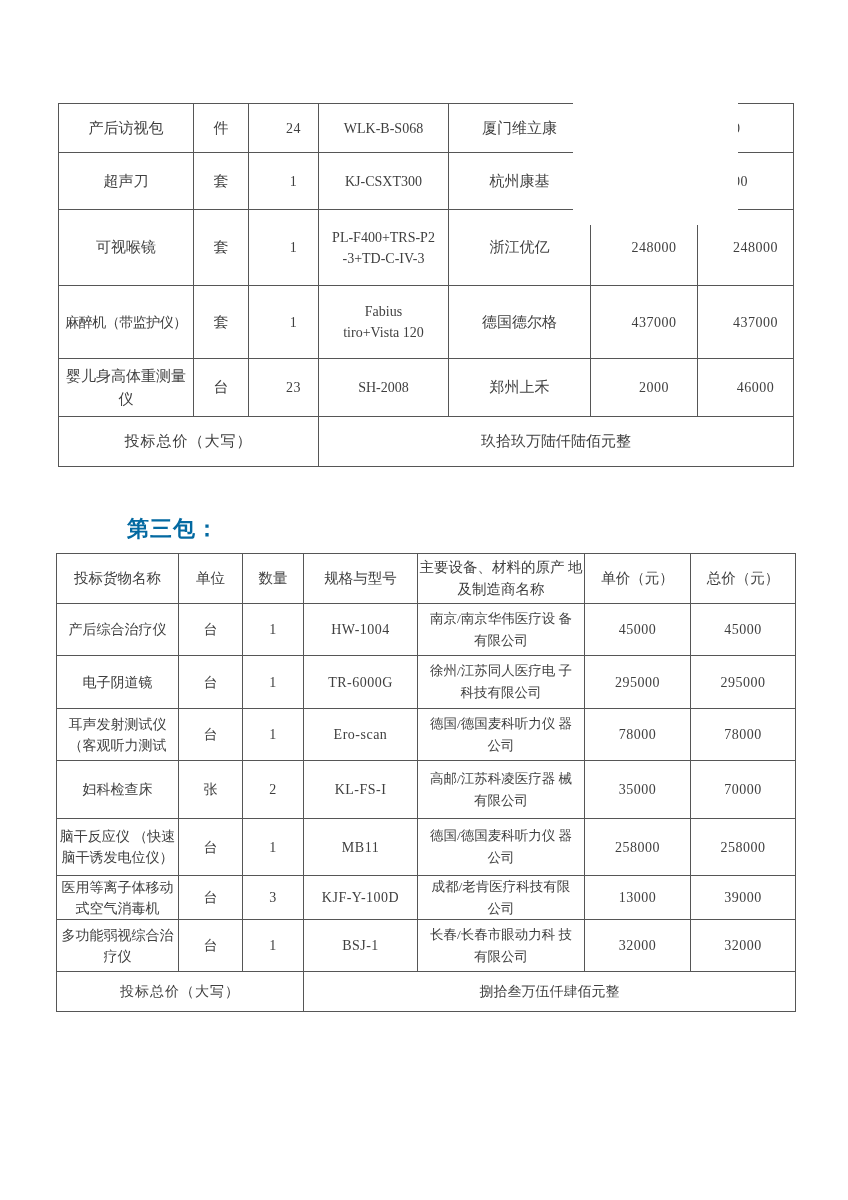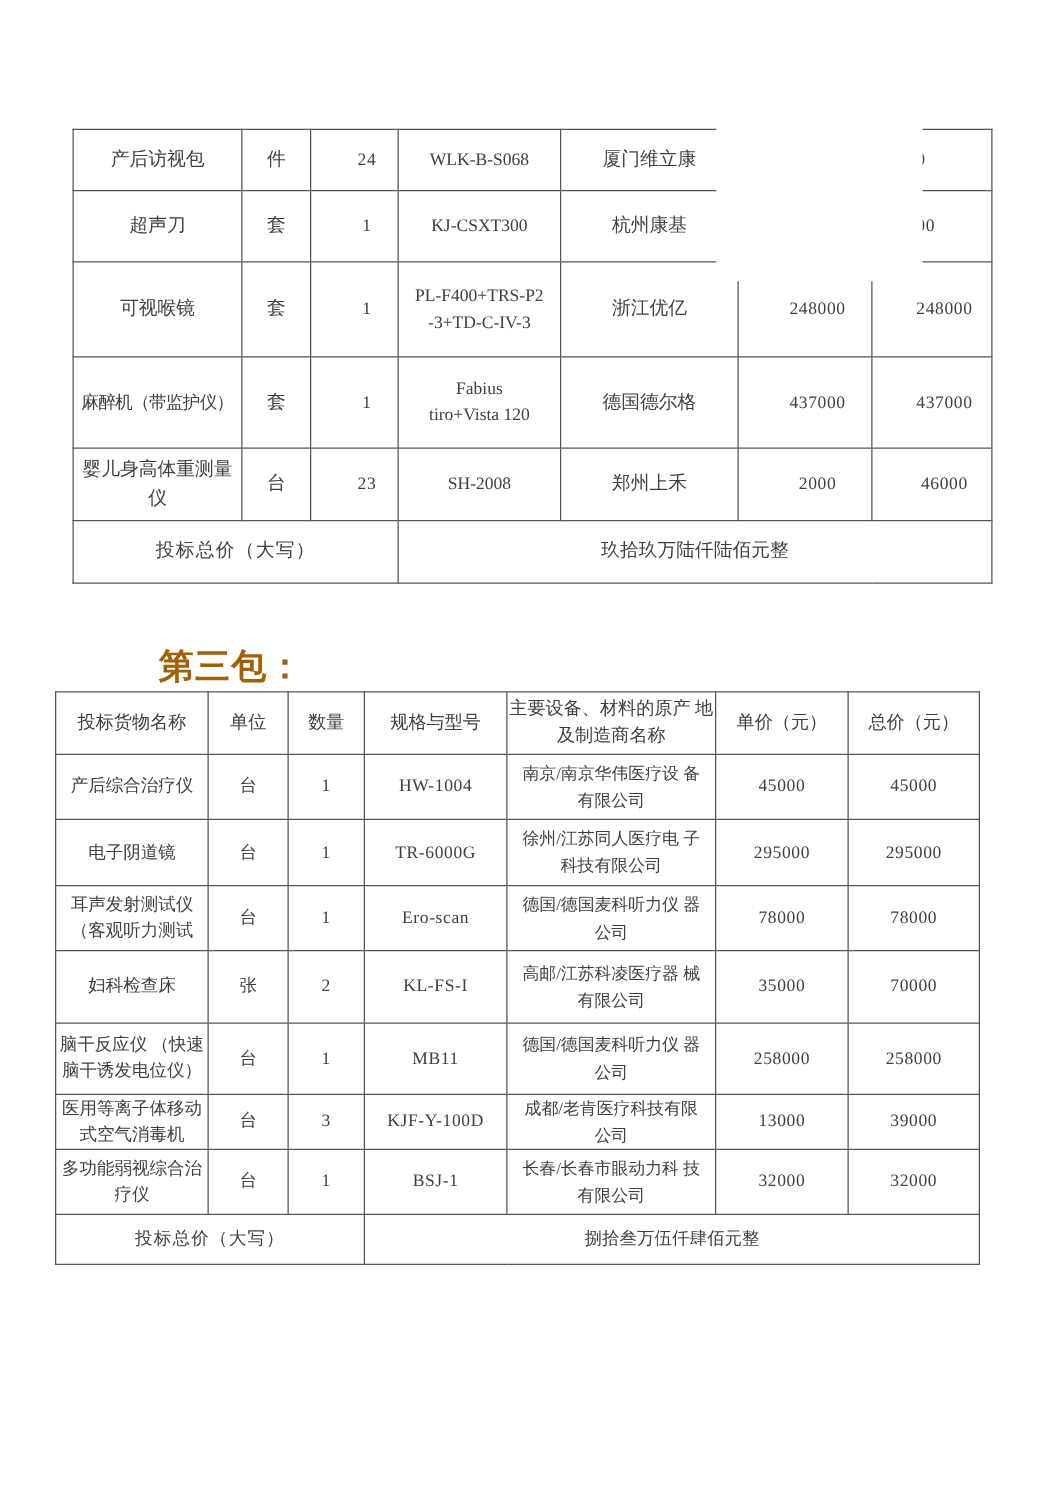--- a/index.html
+++ b/index.html
@@ -11,28 +11,28 @@
   td{border:1px solid #565656;text-align:center;vertical-align:middle;
      white-space:pre-line;padding:0;overflow:hidden;line-height:1.5;}
   
   #t1{left:58px;top:103px;width:735px;}
   #t1 td{font-size:15px;}
   #t1 td.num{font-size:14px;letter-spacing:0.5px;padding-left:20px;}
   #t1 td.spec{font-size:14px;}
   #t1 td.tight{font-size:14px;letter-spacing:-0.5px;}
   #t1 td.clip{text-align:left;padding-right:26px;}
   
-  #t2{left:44px;top:553px;width:739px;}
+  #t2{left:56px;top:553px;width:739px;}
   #t2 td{font-size:14px;}
   #t2 td.hdr{font-size:14.5px;}
   #t2 td.num{letter-spacing:0.5px;}
   #t2 td.maker{font-size:13.5px;line-height:1.6;}
   .section-heading{
-    position:absolute;left:127px;top:514px;font-size:28px;font-weight:bold;
-    color:#a16207;letter-spacing:1px;
+    position:absolute;left:127px;top:514px;font-size:22px;font-weight:bold;
+    color:#0369a1;letter-spacing:1px;
   }
   .redaction{
     position:absolute;left:573px;top:95px;width:165px;height:130px;
     background:#ffffff;z-index:5;
   }
   .foot-label{letter-spacing:1px;}
 </style>
 </head>
 <body>
 

